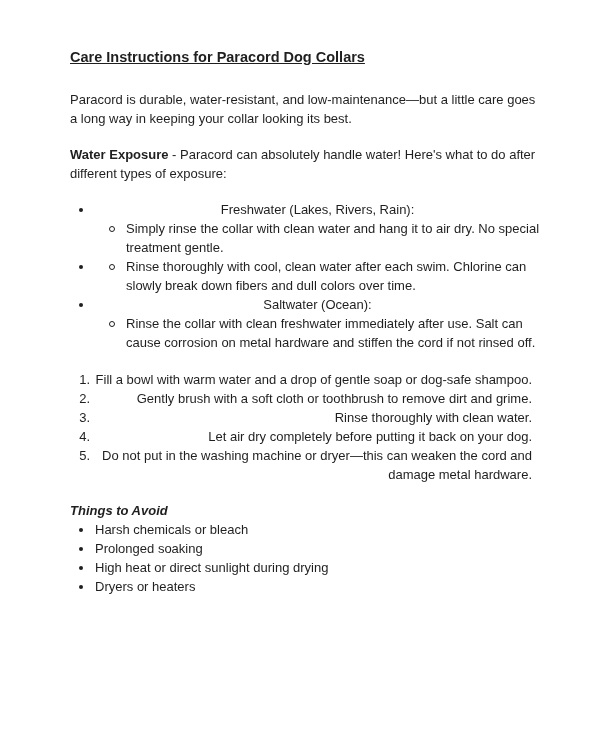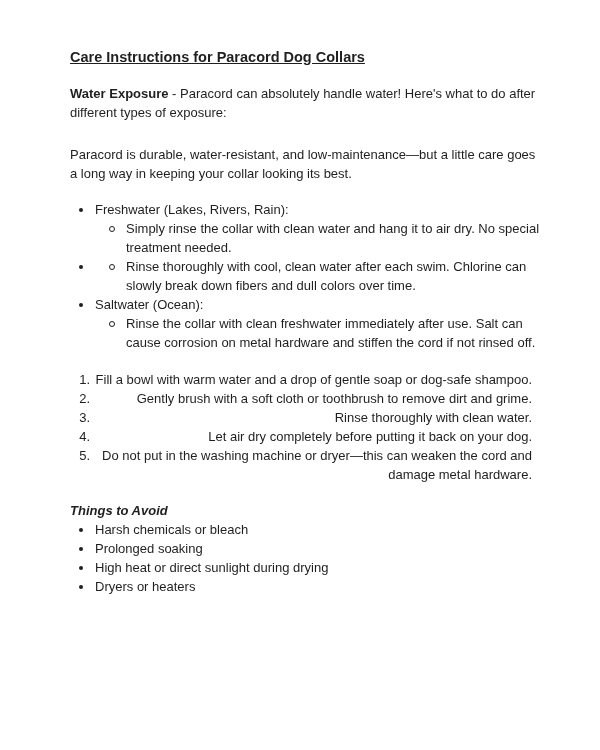--- a/index.html
+++ b/index.html
@@ -46,20 +46,21 @@
     font-size: 13px;
     line-height: 19px;
     max-width: 470px;
   }
   ul.bullet-list > li {
     position: relative;
     padding-left: 25px;
   }
   ul.bullet-list > li > .li-label {
     display: block;
+    text-align: center;
   }
   ul.bullet-list > li::before {
     content: "";
     position: absolute;
     left: 9px;
     top: 7.5px;
     width: 4px;
     height: 4px;
     border-radius: 50%;
     background: #1f1f1f;
@@ -117,28 +118,28 @@
     margin-top: 0;
   }
 </style>
 </head>
 <body>
 
 <div class="page">
 
   <h1 class="doc-title">Care Instructions for Paracord Dog Collars</h1>
 
+  <p class="body-text intro">Paracord is durable, water-resistant, and low-maintenance—but a little care goes a long way in keeping your collar looking its best.</p>
+
   <p class="body-text"><span class="bold-run">Water Exposure</span><span> - Paracord can absolutely handle water! Here's what to do after different types of exposure:</span></p>
-
-  <p class="body-text intro">Paracord is durable, water-resistant, and low-maintenance—but a little care goes a long way in keeping your collar looking its best.</p>
 
   <ul class="bullet-list">
     <li>
       <span class="li-label">Freshwater (Lakes, Rivers, Rain):</span>
-      <div class="sub-item">Simply rinse the collar with clean water and hang it to air dry. No special treatment needed.</div>
+      <div class="sub-item">Simply rinse the collar with clean water and hang it to air dry. No special treatment gentle.</div>
     </li>
     <li>
       <div class="sub-item">Rinse thoroughly with cool, clean water after each swim. Chlorine can slowly break down fibers and dull colors over time.</div>
     </li>
     <li>
       <span class="li-label">Saltwater (Ocean):</span>
       <div class="sub-item">Rinse the collar with clean freshwater immediately after use. Salt can cause corrosion on metal hardware and stiffen the cord if not rinsed off.</div>
     </li>
   </ul>
 

